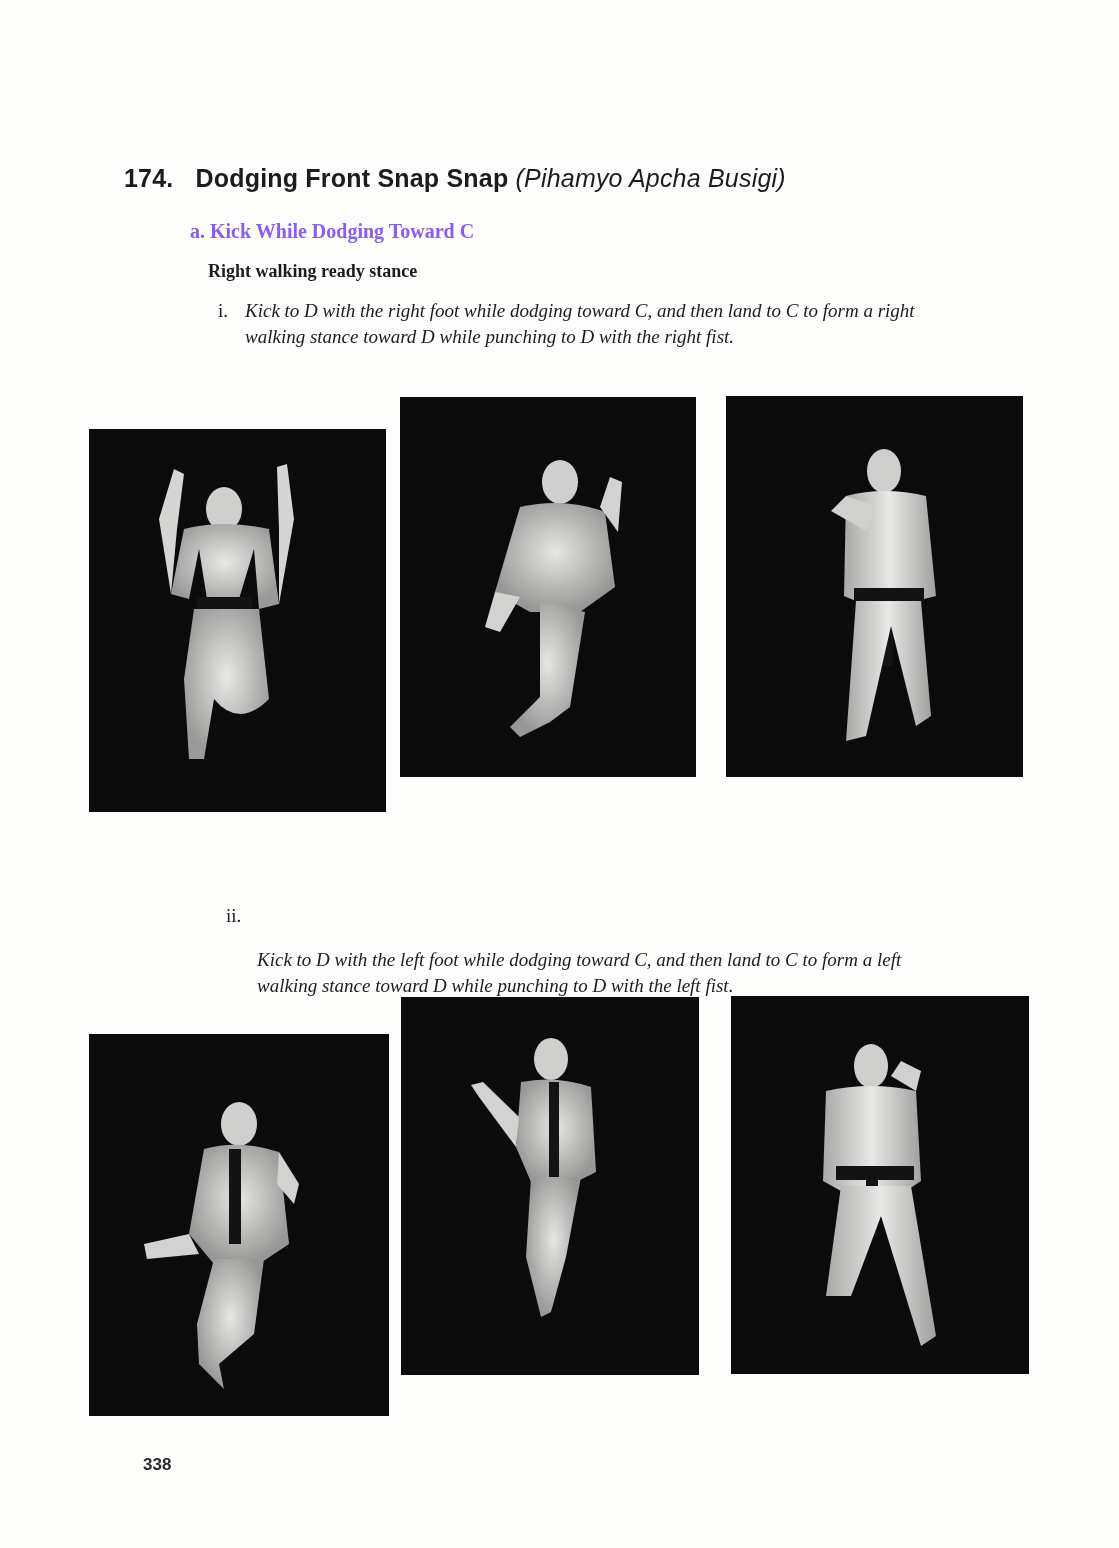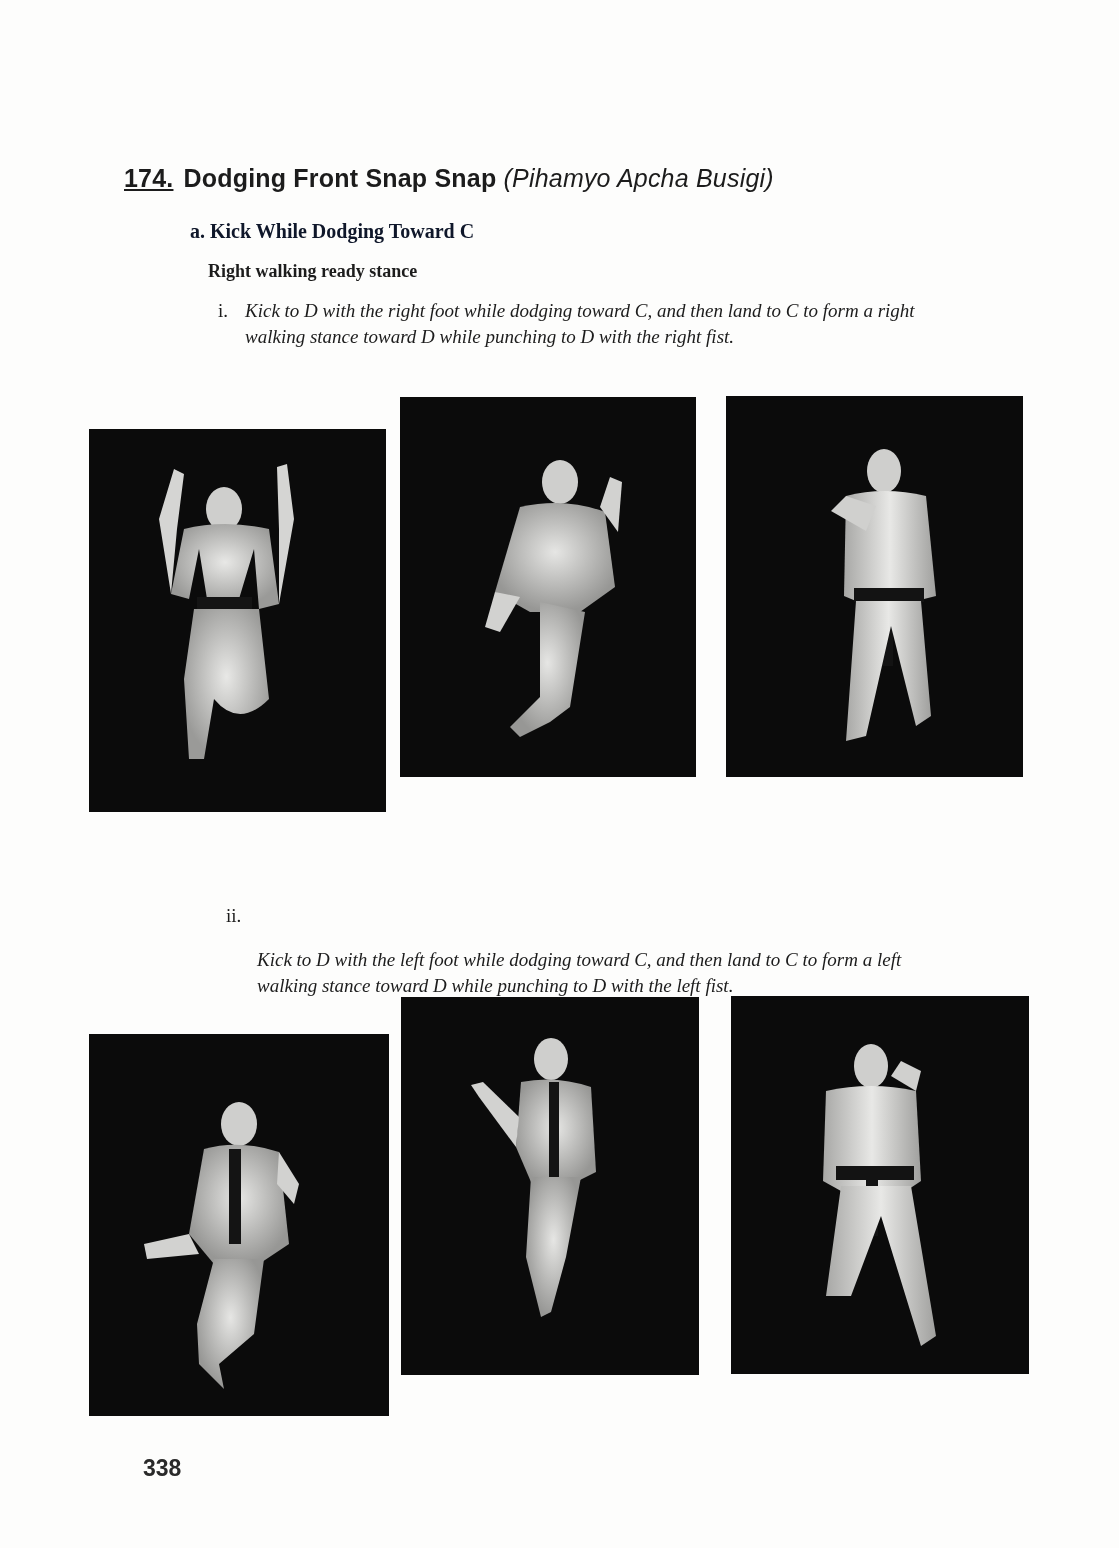--- a/index.html
+++ b/index.html
@@ -6,26 +6,26 @@
   body {
     width: 1119px; height: 1548px; background: #fdfdfc; position: relative; overflow: hidden;
     color: #1a1a1a;
   }
   .abs { position: absolute; }
   .section-title {
     left: 124px; top: 164px;
     font-family: "Liberation Sans", "DejaVu Sans", sans-serif;
     font-weight: bold; font-size: 25px; letter-spacing: 0.2px; color: #1c1c1c; white-space: nowrap;
   }
-  .section-title .num { margin-right: 10px; text-decoration: underline; }
+  .section-title .num { margin-right: 22px; }
   .section-title .alt { font-style: italic; font-weight: normal; }
   .sub-heading {
     left: 190px; top: 220px;
     font-family: "Liberation Serif", "DejaVu Serif", serif;
-    font-weight: bold; font-size: 20px; color: #0f172a; white-space: nowrap;
+    font-weight: bold; font-size: 20px; color: #8b5cf6; white-space: nowrap;
   }
   .stance {
     left: 208px; top: 261px;
     font-family: "Liberation Serif", "DejaVu Serif", serif;
     font-weight: bold; font-size: 18px; color: #1c1c1c; white-space: nowrap;
   }
   .step {
     font-family: "Liberation Serif", "DejaVu Serif", serif;
     font-size: 19px; line-height: 26px; color: #1c1c1c;
   }
@@ -35,21 +35,21 @@
   .step1 .text { padding-left: 27px; text-indent: 0; }
   .step2 { left: 226px; top: 903px; width: 740px; }
   .step2 .text { padding-left: 31px; margin-top: 44px; }
   .photo {
     background: #0b0b0b; overflow: hidden;
   }
   .photo svg { width: 100%; height: 100%; display: block; }
   .page-number {
     left: 143px; top: 1455px;
     font-family: "Liberation Sans", "DejaVu Sans", sans-serif;
-    font-weight: bold; font-size: 23px; color: #2a2a2a;
+    font-weight: bold; font-size: 17px; color: #2a2a2a;
   }
 </style>
 </head>
 <body>
 
 <div class="abs section-title">
   <span class="num">174.</span><span>Dodging Front Snap Snap</span>
   <span class="alt">(Pihamyo Apcha Busigi)</span>
 </div>
 

